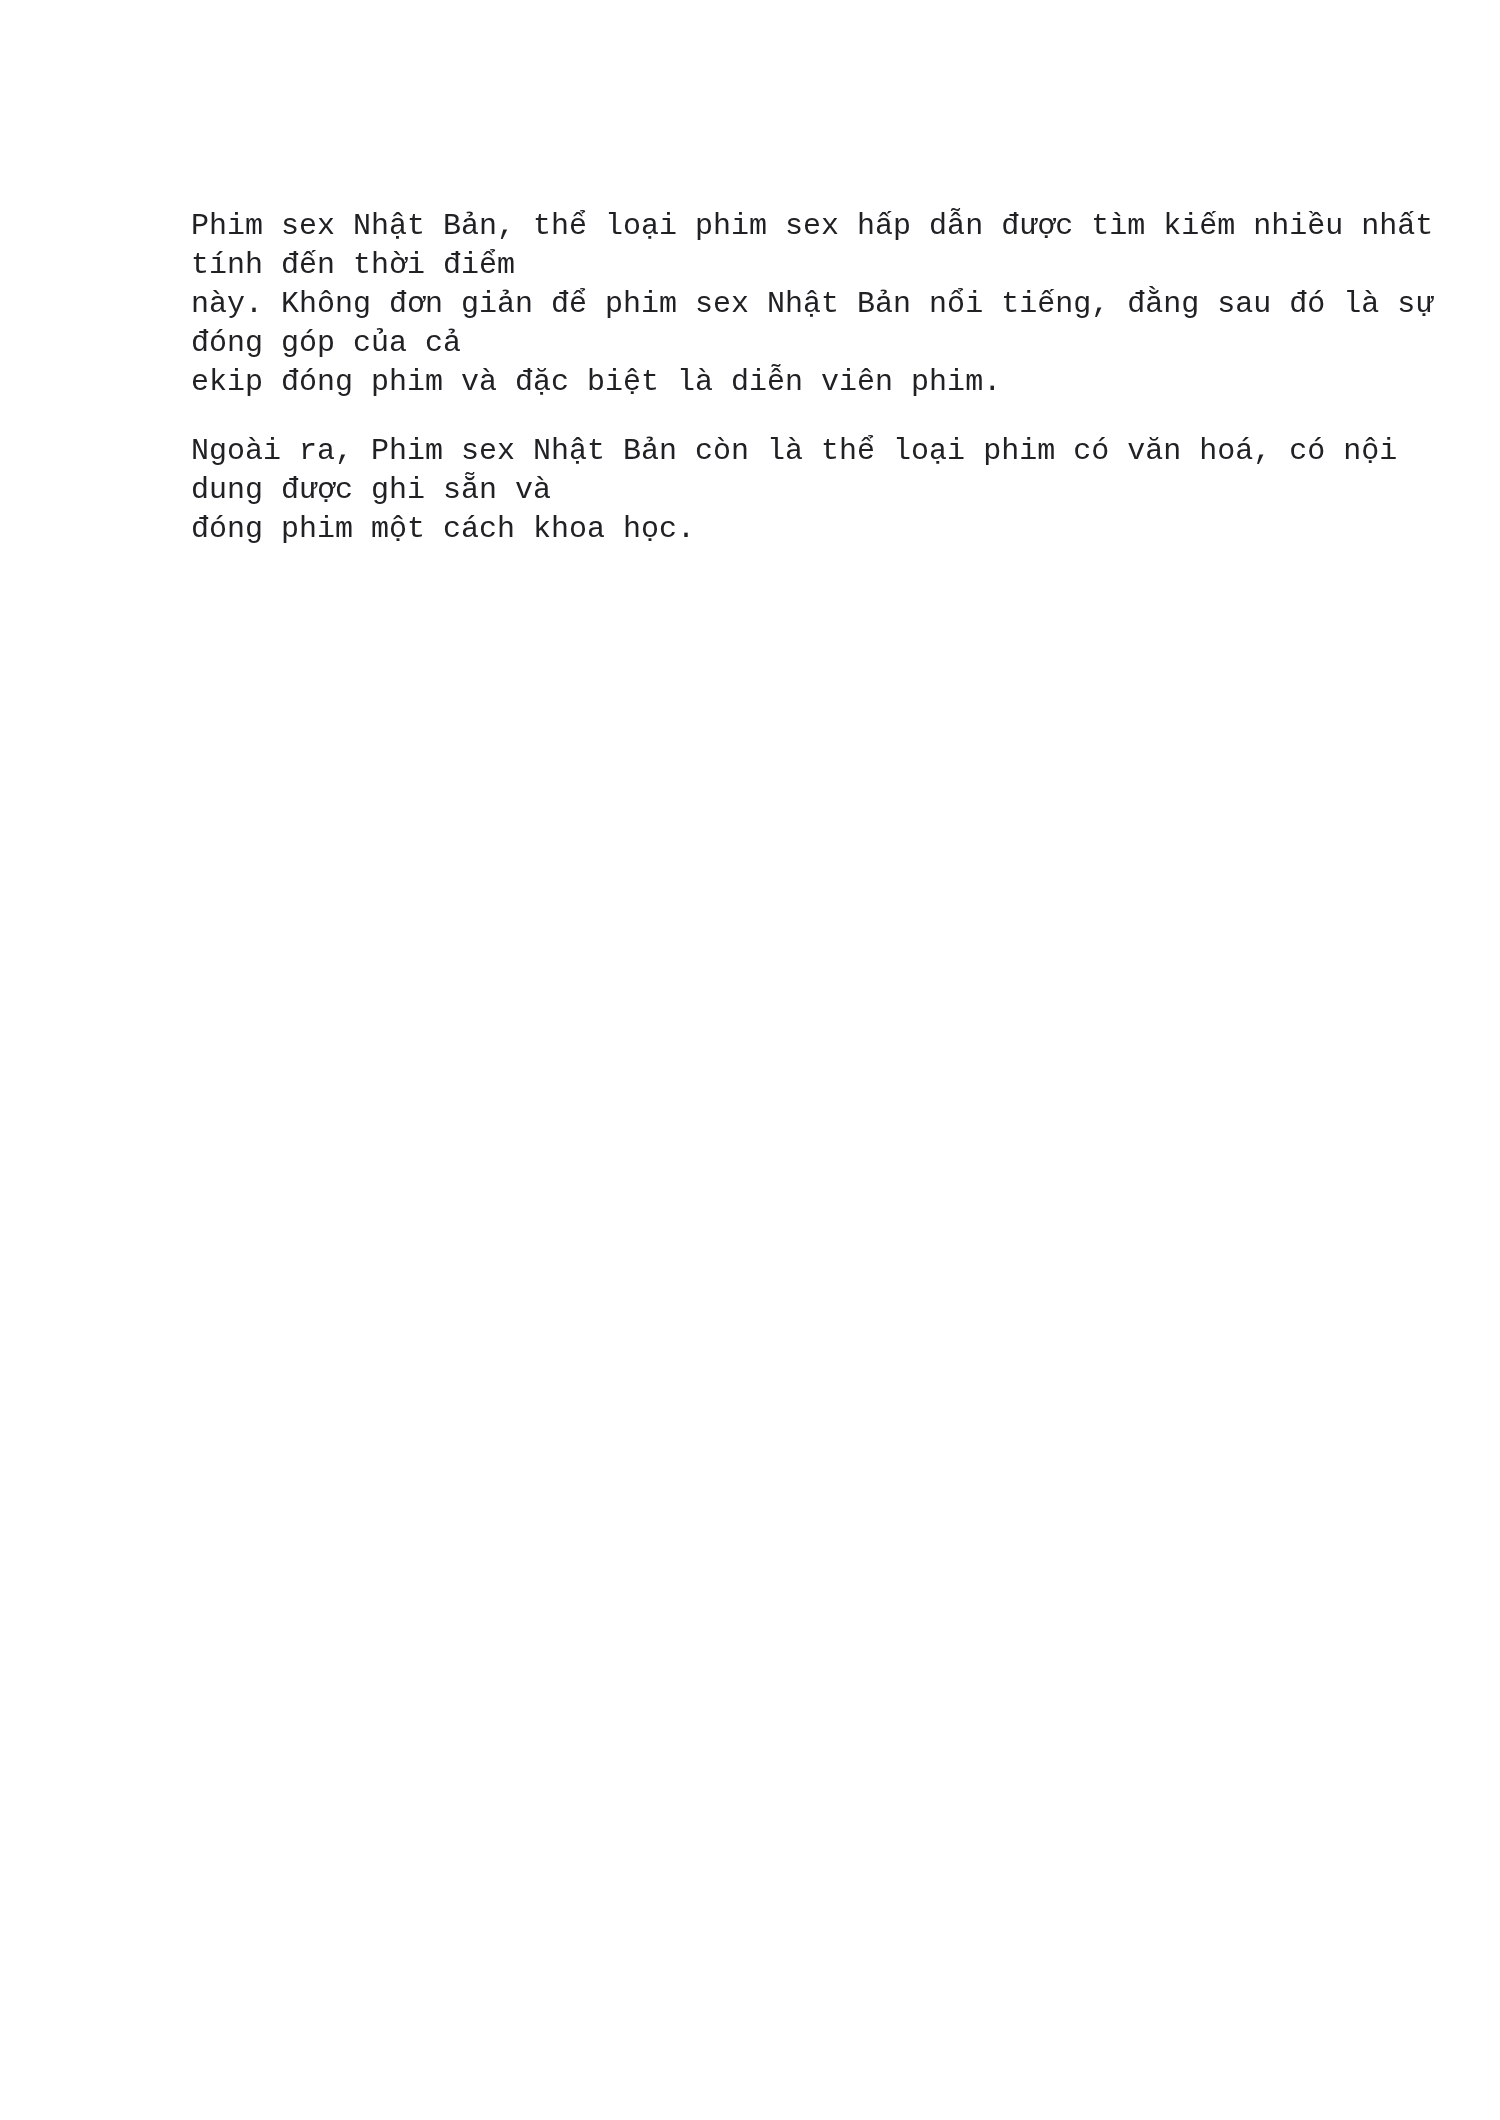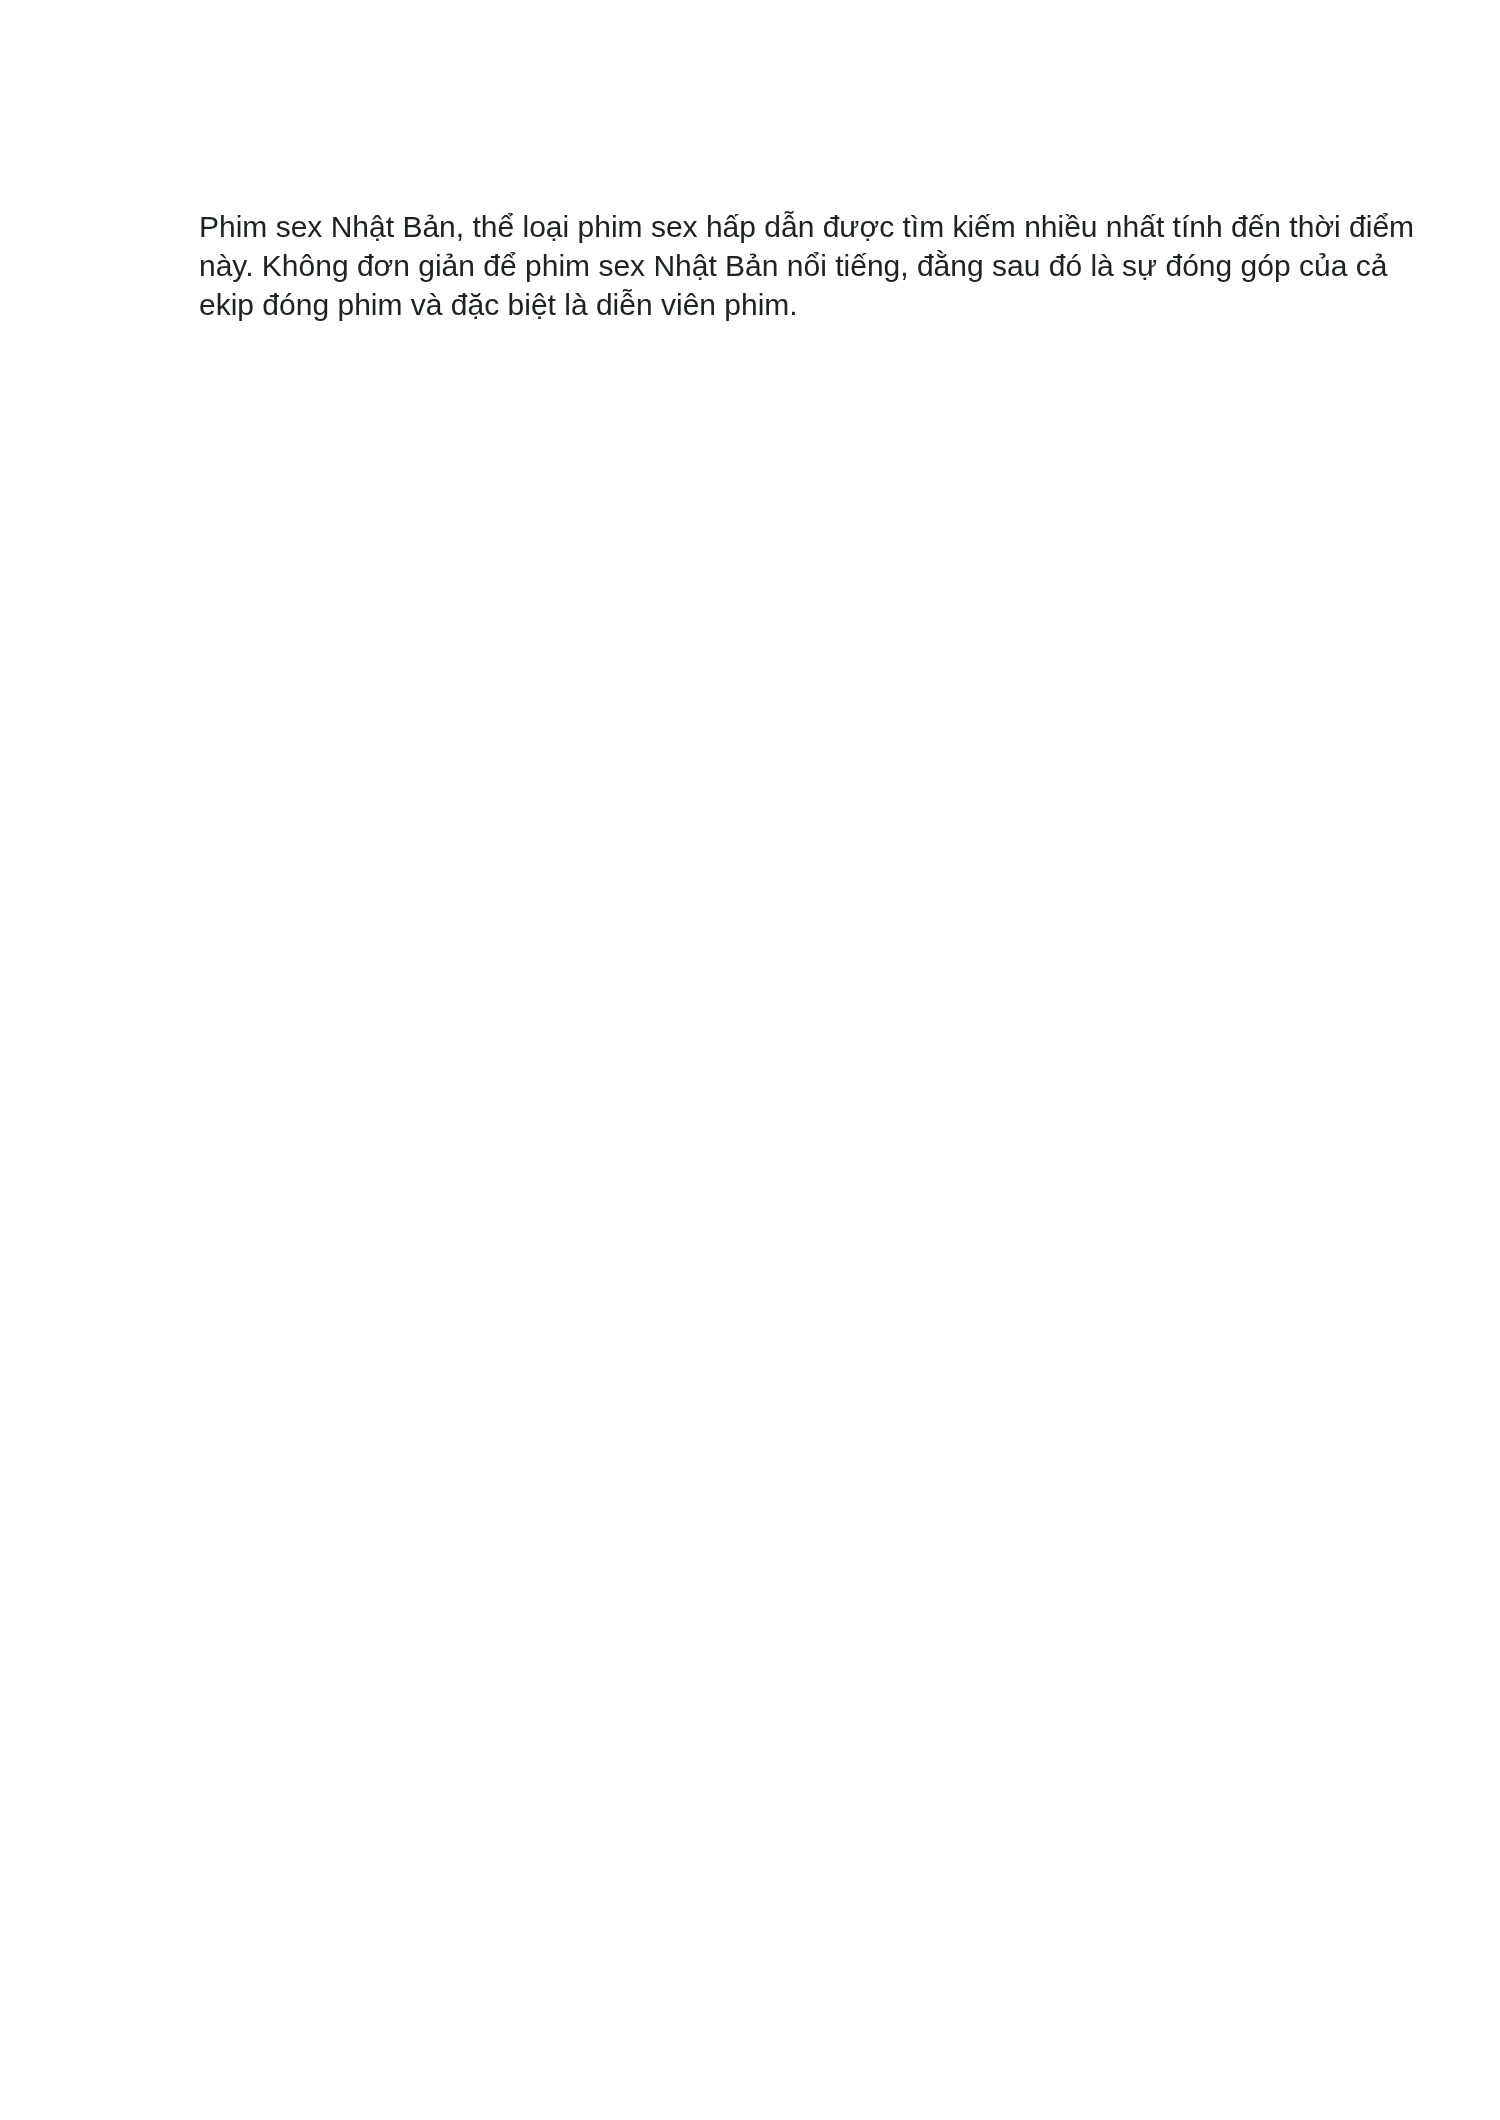--- a/index.html
+++ b/index.html
@@ -18,24 +18,27 @@
       position: absolute;
       left: 183px;
       top: 207px;
       width: 1270px;
       font-size: 30px;
       line-height: 39px;
       color: #202124;
       -webkit-font-smoothing: antialiased;
     }
     .doc p {
-      margin: 0 0 30px 16px;
+      margin: 0 0 30px 8px;
       white-space: pre-line;
+      font-family: Liberation Mono, monospace;
     }
   </style>
 </head>
 <body style="background: rgb(255, 255, 255);">
 
 <div class="doc" style="color: rgb(32, 33, 36);">
   <p>Phim sex Nhật Bản, thể loại phim sex hấp dẫn được tìm kiếm nhiều nhất tính đến thời điểm
 này. Không đơn giản để phim sex Nhật Bản nổi tiếng, đằng sau đó là sự đóng góp của cả
 ekip đóng phim và đặc biệt là diễn viên phim.</p>
+  <p>Ngoài ra, Phim sex Nhật Bản còn là thể loại phim có văn hoá, có nội dung được ghi sẵn và
+đóng phim một cách khoa học.</p>
 </div>
 
 </body></html>

